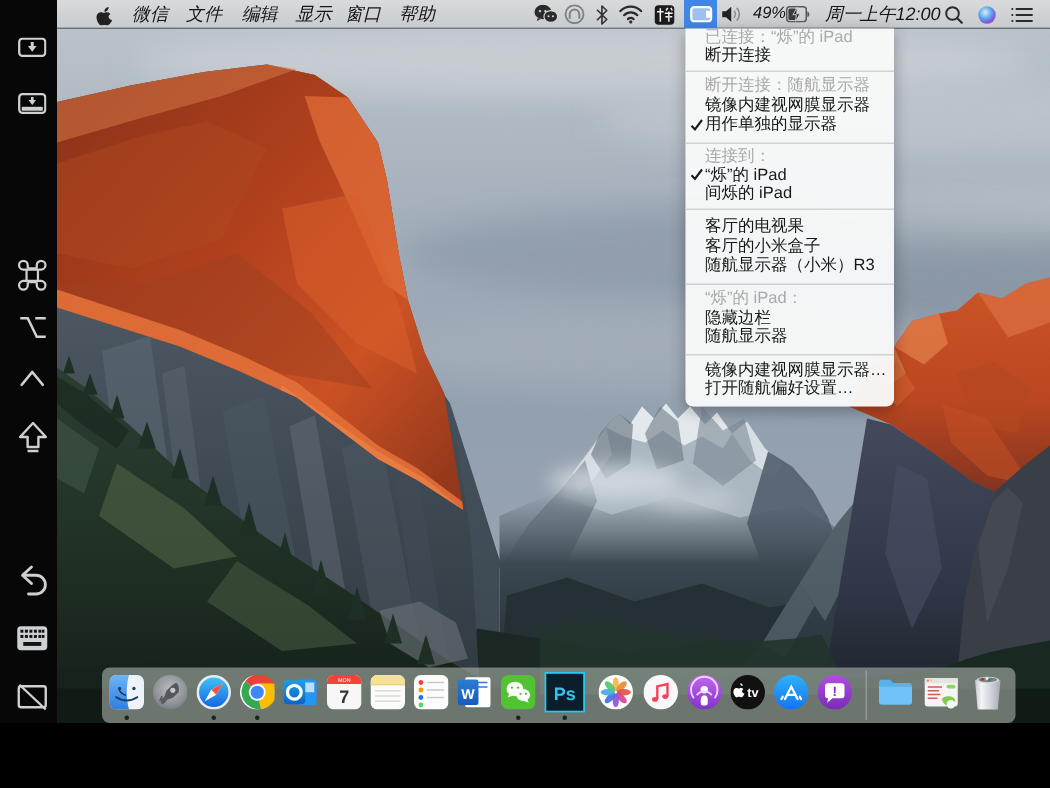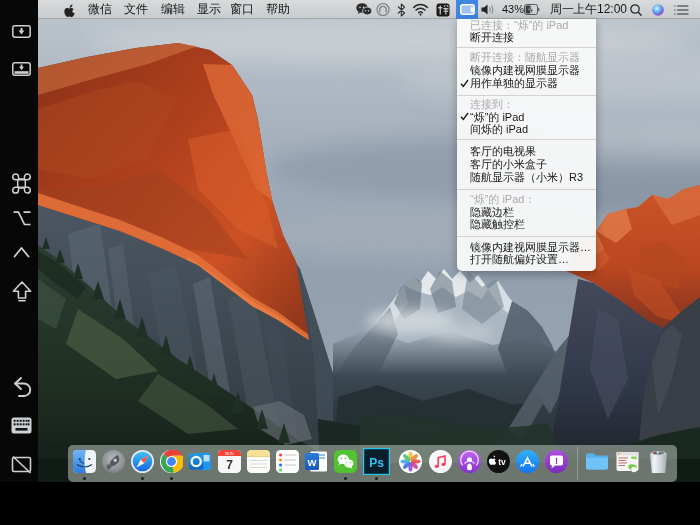--- a/index.html
+++ b/index.html
@@ -3,21 +3,21 @@
 <meta charset="utf-8">
 <style>
 html,body{margin:0;padding:0;width:700px;height:525px;overflow:hidden;background:#000;}
 *{box-sizing:border-box;}
 body{font-family:"Liberation Sans",sans-serif;position:relative;}
 #wall{position:absolute;left:38px;top:19px;width:662px;height:463px;}
 #menubar{position:absolute;left:38px;top:0;width:662px;height:19px;
  background:linear-gradient(#d8dadb,#c9cccf);border-bottom:1px solid #a3a7aa;}
 #sidebar{position:absolute;left:0;top:0;width:38px;height:525px;background:#070707;}
 #blackbot{position:absolute;left:0;top:482px;width:700px;height:43px;background:#000;}
-.mtxt{position:absolute;top:0;height:26px;line-height:19px;font-size:12px;color:#161616;}
+.mtxt{position:absolute;top:0;height:26px;line-height:19px;font-size:12px;color:#161616;font-style:italic;}
 #dock{position:absolute;left:68px;top:445px;width:609px;height:37px;background:rgba(180,190,181,0.56);border-radius:5px;}
 .dot{position:absolute;top:477px;width:3px;height:3px;border-radius:50%;background:#18251f;}
 #menu{position:absolute;left:457px;top:19px;width:139px;height:252px;background:rgba(248,249,249,0.96);border-radius:0 0 5px 5px;box-shadow:0 3px 10px rgba(0,0,0,0.3);font-size:11px;}
 .mi{position:absolute;left:13px;height:13px;line-height:13px;white-space:nowrap;color:#181818;}
 .mg{color:#a9a9ab;}
 .msep{position:absolute;left:0;width:139px;height:1px;background:#d2d2d2;}
 </style>
 </head>
 <body>
 <svg id="wall" viewBox="0 0 662 463" preserveAspectRatio="none">
@@ -218,21 +218,21 @@
 </svg>
 <div style="position:absolute;left:418px;top:0;width:22px;height:19px;background:#3f87e2"></div>
 <svg style="position:absolute;left:421.5px;top:3.5px" width="15" height="11" viewBox="0 0 15 11">
 <rect x="0.8" y="0.8" width="13.4" height="9.4" rx="2" fill="#9ec1f2" stroke="#fdfdfd" stroke-width="1.5"></rect>
 <rect x="10.7" y="3.2" width="3.5" height="4.6" fill="#fdfdfd"></rect>
 </svg>
 <svg style="position:absolute;left:443px;top:3px" width="13" height="13" viewBox="0 0 13 13">
 <path d="M0.5,4.5 L3,4.5 L6.5,1.5 L6.5,11.5 L3,8.5 L0.5,8.5 Z" fill="#222"></path>
 <path d="M8.3,4.2 A3.4,3.4 0 0 1 8.3,8.8 M10.2,2.3 A6,6 0 0 1 10.2,10.7" fill="none" stroke="#8a8d8f" stroke-width="1.1"></path>
 </svg>
-<span class="mtxt" style="left:464px;font-size:11px">43%</span>
+<span class="mtxt" style="left:464px;font-size:11px">49%</span>
 <svg style="position:absolute;left:486px;top:4px" width="16" height="11" viewBox="0 0 16 11">
 <rect x="0.5" y="0.5" width="13" height="10" rx="2" fill="none" stroke="#57595a" stroke-width="1"></rect>
 <rect x="1.6" y="1.6" width="5.2" height="7.8" rx="1" fill="#3a3c3d"></rect>
 <path d="M14.2,3.6 L14.2,7.4 A1.8,1.8 0 0 0 15.6,5.5 A1.8,1.8 0 0 0 14.2,3.6 Z" fill="#57595a"></path>
 <path d="M7.6,0.8 L4.6,5.8 L6.9,5.8 L6.4,10.2 L9.4,5.2 L7.1,5.2 Z" fill="#2b2b2b" stroke="#d5d7d8" stroke-width="0.6"></path>
 </svg>
 <span class="mtxt" style="left:512px">周一</span>
 <span class="mtxt" style="left:535px">上午<span style="letter-spacing:0">12:00</span></span>
 <svg style="position:absolute;left:592px;top:3.5px" width="12" height="12" viewBox="0 0 12 12">
 <circle cx="5" cy="5" r="4.2" fill="none" stroke="#2b2b2b" stroke-width="1.3"></circle>
@@ -590,17 +590,17 @@
       <path d="M1,4.8 L3.3,7.3 L8,1" fill="none" stroke="#1a1a1a" stroke-width="1.4"></path>
     </svg>
 <div class="mi" style="top:103.5px">间烁的 iPad</div>
 <div class="msep" style="top:119.5px"></div>
 <div class="mi" style="top:126.0px">客厅的电视果</div>
 <div class="mi" style="top:139.0px">客厅的小米盒子</div>
 <div class="mi" style="top:152.0px">随航显示器（小米）R3</div>
 <div class="msep" style="top:170.0px"></div>
 <div class="mi mg" style="top:174.0px">“烁”的 iPad：</div>
 <div class="mi" style="top:186.8px">隐藏边栏</div>
-<div class="mi" style="top:199.4px">隐藏触控栏</div>
+<div class="mi" style="top:199.4px">随航显示器</div>
 <div class="msep" style="top:217.3px"></div>
 <div class="mi" style="top:221.6px">镜像内建视网膜显示器…</div>
 <div class="mi" style="top:233.6px">打开随航偏好设置…</div>
 </div>
 
 </body></html>

